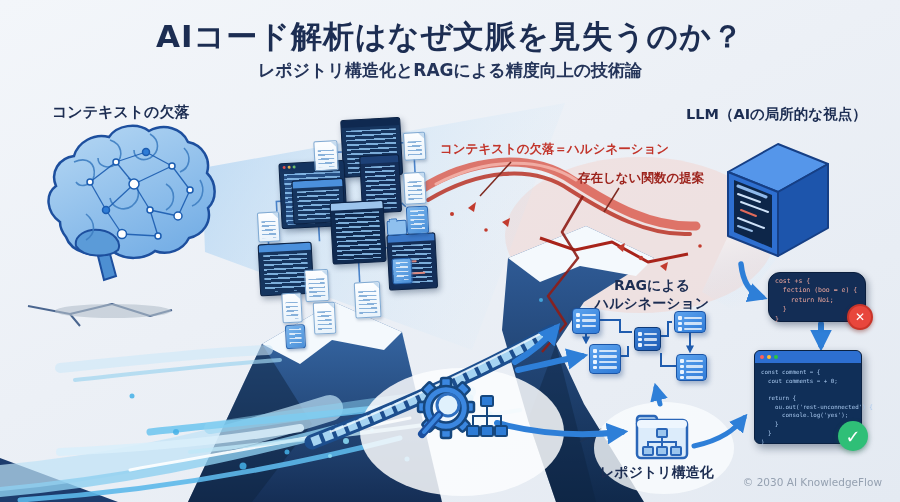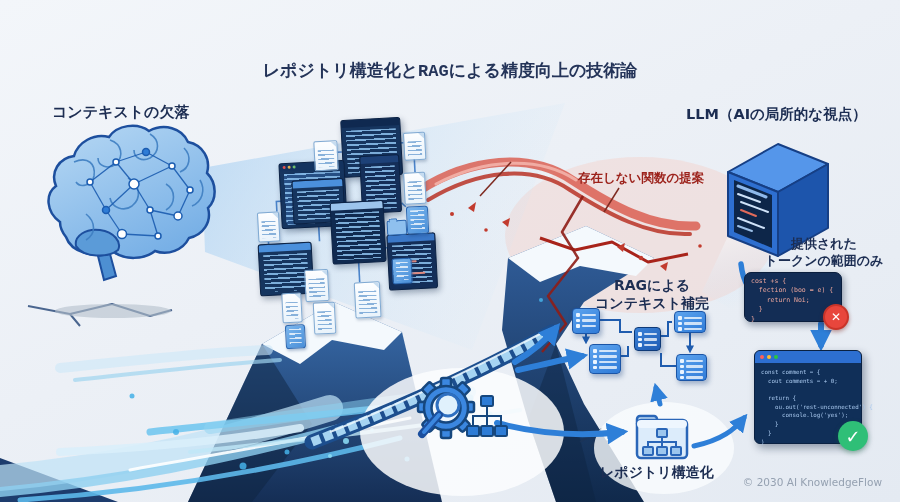--- a/index.html
+++ b/index.html
@@ -3,21 +3,21 @@
 <meta charset="utf-8">
 <style>
   html,body{margin:0;padding:0;background:#dfe5ee;}
   #canvas{
     position:relative;width:900px;height:502px;overflow:hidden;
     background:linear-gradient(155deg,#f3f6fa 0%,#ecf0f6 45%,#e4eaf2 100%);
     font-family:"DejaVu Sans","Liberation Sans",sans-serif;color:#1b2b50;
   }
   .abs{position:absolute;}
   .title{left:0;top:16px;width:100%;text-align:center;font-size:31px;font-weight:800;letter-spacing:1px;color:#1c2d52;}
-  .subtitle{left:0;top:59px;width:100%;text-align:center;font-size:17px;font-weight:700;color:#243459;font-family:Liberation Mono, monospace;}
+  .subtitle{left:0;top:59px;width:100%;text-align:center;font-size:17px;font-weight:700;color:#243459;}
   .lbl{font-weight:700;color:#1c2d52;}
   .ml{white-space:pre-line;text-align:center;line-height:1.3;}
   .red{color:#c2342a;}
   .darkred{color:#9c221b;}
   .footer{right:18px;top:476px;font-size:10.5px;color:#95a1b1;}
 
   
   #tree{left:232px;top:100px;width:300px;height:260px;transform:rotate(-3deg);}
   .win{position:absolute;border-radius:3px;border:1px solid #0c2244;box-shadow:2px 3px 6px rgba(10,30,60,.35);overflow:hidden;background:#16355f;}
   .hd{height:7px;display:flex;align-items:center;gap:2px;padding:0 3px;}
@@ -36,21 +36,21 @@
 
   
   #cluster{left:560px;top:296px;width:160px;height:92px;}
   .mini-card{position:absolute;background:linear-gradient(150deg,#5ea4ee,#2f7bd8);border:1.5px solid #1b55a6;border-radius:4px;box-shadow:2px 3px 5px rgba(20,60,120,.35);padding:2px 3px;box-sizing:border-box;}
   .mini-card.hub{background:linear-gradient(150deg,#3b82d8,#1f5cb4);border-color:#0e3a78;}
   .row{display:flex;align-items:center;gap:2px;margin:2px 0;}
   .row i{width:3.5px;height:3.5px;background:#eaf4ff;border-radius:1px;flex:0 0 auto;}
   .row b{flex:1;height:2.5px;background:rgba(255,255,255,.75);border-radius:1px;}
 
   
-  .codebox{left:744px;top:272px;width:96px;height:48px;background:#132d55;border:1px solid #0a1e3d;border-radius:7px;box-shadow:2px 3px 7px rgba(10,30,60,.4);}
+  .codebox{left:768px;top:272px;width:96px;height:48px;background:#132d55;border:1px solid #0a1e3d;border-radius:12px;box-shadow:2px 3px 7px rgba(10,30,60,.4);}
   .codebox pre{margin:4px 6px;font-family:"DejaVu Sans Mono","Liberation Mono",monospace;font-size:6.5px;line-height:1.45;color:#e8a49b;white-space:pre;}
   .badge{position:absolute;border-radius:50%;display:flex;align-items:center;justify-content:center;color:#fff;font-weight:700;}
   .badge.x{right:-8px;bottom:-9px;width:22px;height:22px;background:#e8463c;border:2px solid #c93429;font-size:12px;box-shadow:0 2px 4px rgba(120,20,10,.4);}
   .badge.ok{right:-7px;bottom:-8px;width:30px;height:30px;background:#2fbf77;font-size:18px;box-shadow:0 2px 5px rgba(20,100,60,.4);}
   .editor{left:754px;top:350px;width:106px;height:92px;border-radius:6px;box-shadow:3px 4px 9px rgba(10,30,60,.4);background:#102f58;border:1px solid #0a2142;}
   .editor .bar{height:12px;background:#2d6fd1;border-radius:5px 5px 0 0;display:flex;align-items:center;gap:3px;padding:0 5px;}
   .editor .bar .dot{width:4px;height:4px;}
   .editor pre{margin:5px 6px;font-family:"DejaVu Sans Mono","Liberation Mono",monospace;font-size:5.8px;line-height:1.5;color:#a9c9ef;white-space:pre;}
 </style>
 </head>
@@ -468,25 +468,25 @@
     ou.out('rest-unconnected') {
       console.log('yes');
     }
   }
 )</pre>
     <div class="badge ok">
         <span>✓</span>
       </div>
   </div>
 
+  <div class="abs title">AIコード解析はなぜ文脈を見失うのか？</div>
   <div class="abs subtitle">レポジトリ構造化とRAGによる精度向上の技術論</div>
 
   <div class="abs lbl" style="left:52px;top:103px;font-size:15px;">コンテキストの欠落</div>
   <div class="abs lbl" style="left:686px;top:105px;width:214px;font-size:14.5px;font-weight:800;">LLM（AIの局所的な視点）</div>
+  <div class="abs lbl red" style="left:440px;top:141px;font-size:12.5px;">コンテキストの欠落＝ハルシネーション</div>
   <div class="abs lbl darkred" style="left:578px;top:170px;font-size:12.5px;">存在しない関数の提案</div>
-  <div class="abs lbl ml" style="left:764px;top:236px;width:120px;font-size:13px;">提供された
-トークンの範囲のみ</div>
   <div class="abs lbl ml" style="left:582px;top:276px;width:140px;font-size:14px;font-weight:800;">RAGによる
-コンテキスト補完</div>
+ハルシネーション</div>
   <div class="abs lbl" style="left:600px;top:464px;width:132px;text-align:left;font-size:14px;font-weight:800;">レポジトリ構造化</div>
 
   <div class="abs footer">© 2030 AI KnowledgeFlow</div>
 </div>
 
 </body></html>

